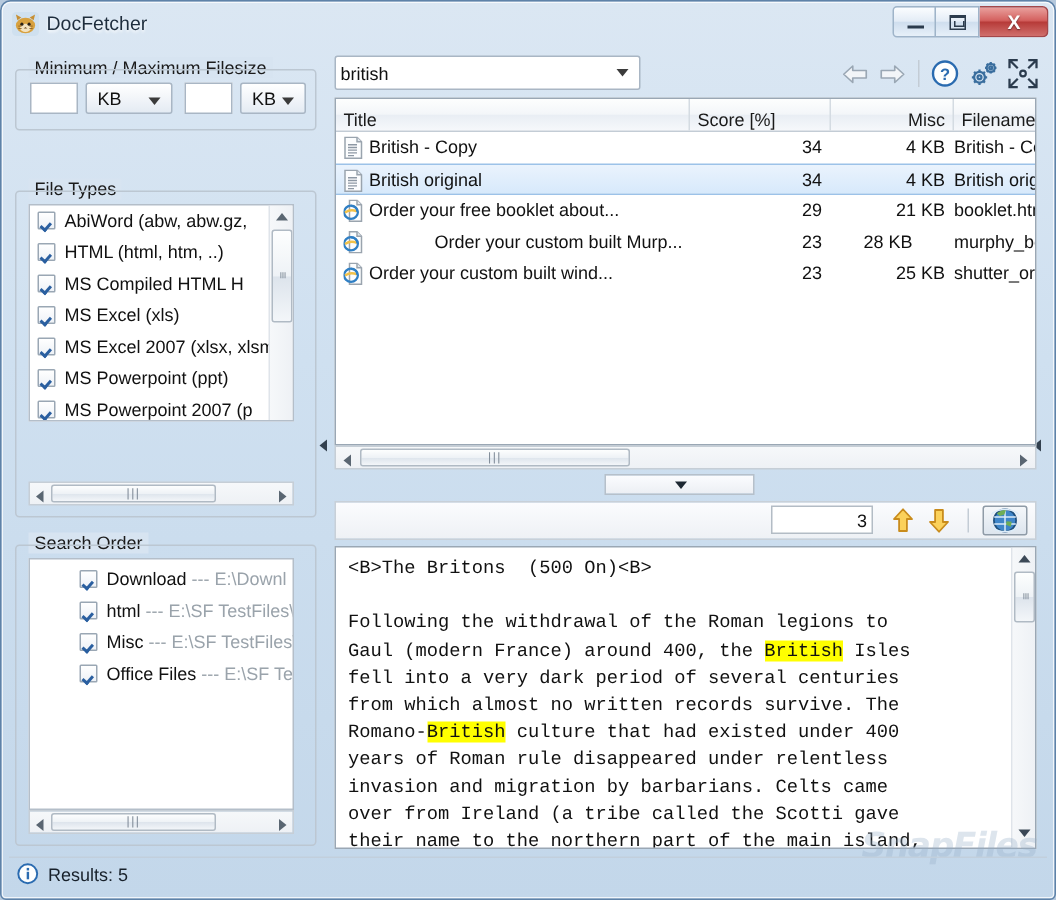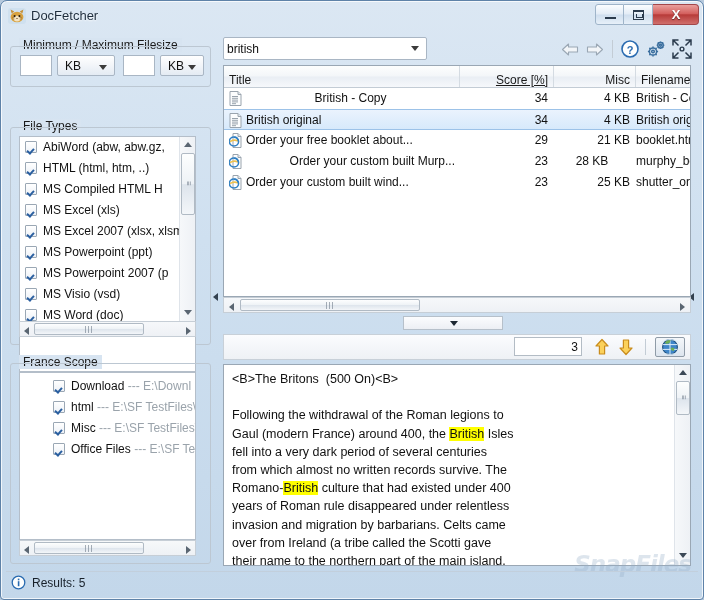--- a/index.html
+++ b/index.html
@@ -102,21 +102,21 @@
     overflow:hidden;white-space:nowrap;}
   .ficon{position:absolute;left:5px;top:3px;width:13px;height:15px;}
   .collapsebar{position:absolute;left:0;top:19px;width:468px;height:15px;}
   .cbtn{position:absolute;left:184px;top:0;width:100px;height:14px;box-sizing:border-box;
     border:1px solid #b6c0ca;background:linear-gradient(180deg,#fbfcfe,#eceff4);}
   .navbar{position:absolute;left:4px;top:300px;width:468px;height:26px;box-sizing:border-box;
     border:1px solid #c8d0d8;background:linear-gradient(180deg,#fbfcfe,#eef1f5);}
   .prev-wrap{position:absolute;left:4px;top:330px;width:468px;height:202px;
     box-sizing:border-box;border:1px solid #9aa7b4;background:#fff;overflow:hidden;}
   .prev-text{position:absolute;left:8px;top:5px;width:428px;
-    font-family:Liberation Sans, sans-serif;font-size:12.5px;line-height:18.2px;
+    font-family:Liberation Mono, monospace;font-size:12.5px;line-height:18.2px;
     color:#111;white-space:pre-wrap;word-break:break-word;}
   .hl{background:#ffff00;}
   
   .splith{position:absolute;width:8px;height:538px;top:0;}
   .sph-ar{position:absolute;top:255px;width:0;height:0;}
   
   .status{position:absolute;left:5px;top:570px;width:692px;height:24px;
     box-sizing:border-box;border-top:1px solid #c2cfdc;}
   .st-txt{position:absolute;left:26px;top:4px;font-size:12px;color:#17202a;}
   .infoic{position:absolute;left:5px;top:3px;width:15px;height:15px;}
@@ -171,21 +171,21 @@
         <div class="combo" style="position:absolute;left:149px;top:8px;width:44px;height:21px;">
           <span class="cv">KB</span>
           <span class="carr"></span>
         </div>
       </div>
     </div>
 
     <div class="group" style="left:4px;top:89px;width:201px;height:225px;">
       <div class="gtitle">File Types</div>
       <div class="gbody">
-        <div class="listbox" style="left:8px;top:8px;width:177px;height:236px;">
+        <div class="listbox" style="left:8px;top:8px;width:177px;height:145px;">
           <div id="ftlist" style="position:absolute;left:0;top:0;right:16px;top:0;">
               <div class="lrow"><span class="cb"></span><span>AbiWord (abw, abw.gz,</span></div>
               <div class="lrow"><span class="cb"></span><span>HTML (html, htm, ..)</span></div>
               <div class="lrow"><span class="cb"></span><span>MS Compiled HTML H</span></div>
               <div class="lrow"><span class="cb"></span><span>MS Excel (xls)</span></div>
               <div class="lrow"><span class="cb"></span><span>MS Excel 2007 (xlsx, xlsm</span></div>
               <div class="lrow"><span class="cb"></span><span>MS Powerpoint (ppt)</span></div>
               <div class="lrow"><span class="cb"></span><span>MS Powerpoint 2007 (p</span></div>
               <div class="lrow"><span class="cb"></span><span>MS Visio (vsd)</span></div>
               <div class="lrow"><span class="cb"></span><span>MS Word (doc)</span></div>
@@ -204,21 +204,21 @@
           <span class="ar ar-lf" style="left:4px;top:5px;"></span>
           <div class="sb-thumb h" style="left:14px;top:1px;width:110px;height:12px;">
             <span class="grip">|||</span>
           </div>
           <span class="ar ar-rt" style="right:4px;top:5px;"></span>
         </div>
       </div>
     </div>
 
     <div class="group" style="left:4px;top:325px;width:201px;height:208px;">
-      <div class="gtitle">France Scope</div>
+      <div class="gtitle">Search Order</div>
       <div class="gbody">
         <div class="listbox" style="left:8px;top:8px;width:177px;height:168px;">
           <div id="sslist" style="position:absolute;left:0;top:3px;right:0;">
               <div class="lrow" style="padding-left: 33px;"><span class="cb"></span><span>Download </span><span class="dim">--- E:\Downl</span></div>
               <div class="lrow" style="padding-left: 33px;"><span class="cb"></span><span>html </span><span class="dim">--- E:\SF TestFiles\</span></div>
               <div class="lrow" style="padding-left: 33px;"><span class="cb"></span><span>Misc </span><span class="dim">--- E:\SF TestFiles\</span></div>
               <div class="lrow" style="padding-left: 33px;"><span class="cb"></span><span>Office Files </span><span class="dim">--- E:\SF Tes</span></div>
             </div>
         </div>
         <div class="hsb" style="left:8px;top:176px;width:177px;box-sizing:border-box;border:1px solid #c6ced6;">
@@ -287,34 +287,34 @@
               <path d="M20 20 L14.5 14.5 M14.5 20 L20 20 L20 14.5"></path>
             </g>
             <circle cx="11" cy="11" r="1.9" fill="none" stroke="#2b3b4d" stroke-width="1.4"></circle>
           </svg>
         </div>
       </div>
 
       <div class="tbl-wrap">
         <div class="thead" id="thead">
             <div class="th" style="left: 0px; width: 236px; text-align: left;">Title</div>
-            <div class="th" style="left: 236px; width: 94px; text-align: right; text-decoration: underline;">Score [%]</div>
+            <div class="th" style="left: 236px; width: 94px; text-align: left;">Score [%]</div>
             <div class="th" style="left: 330px; width: 82px; text-align: right;">Misc</div>
             <div class="th" style="left: 412px; width: 120px; text-align: left;">Filename</div>
           </div>
         <div id="tbody">
             <div class="trow">
               <span class="ficon"><svg width="13" height="15" viewBox="0 0 13 15">
                   <path d="M1 .5 h8 l3 3 v11 h-11 Z" fill="#fcfdfe" stroke="#9aa4ae" stroke-width="1"></path>
                   <path d="M9 .5 v3 h3" fill="#e3e9ef" stroke="#9aa4ae" stroke-width="1"></path>
                   <g stroke="#8d98a4" stroke-width=".9">
                     <path d="M3 5.5h6M3 7.3h6M3 9.1h6M3 10.9h6M3 12.7h4"></path>
                   </g>
                 </svg></span>
-              <span class="cell" style="left: 22px; width: 209px; text-align: center;">British - Copy</span>
+              <span class="cell" style="left: 22px; width: 209px; text-align: left;">British - Copy</span>
               <span class="cell" style="left: 236px; width: 88px; text-align: right;">34</span>
               <span class="cell" style="left: 330px; width: 76px; text-align: right;">4 KB</span>
               <span class="cell" style="left: 412px; width: 114px; text-align: left;">British - Copy.txt</span>
             </div>
             <div class="trow sel">
               <span class="ficon"><svg width="13" height="15" viewBox="0 0 13 15">
                   <path d="M1 .5 h8 l3 3 v11 h-11 Z" fill="#fcfdfe" stroke="#9aa4ae" stroke-width="1"></path>
                   <path d="M9 .5 v3 h3" fill="#e3e9ef" stroke="#9aa4ae" stroke-width="1"></path>
                   <g stroke="#8d98a4" stroke-width=".9">
                     <path d="M3 5.5h6M3 7.3h6M3 9.1h6M3 10.9h6M3 12.7h4"></path>

